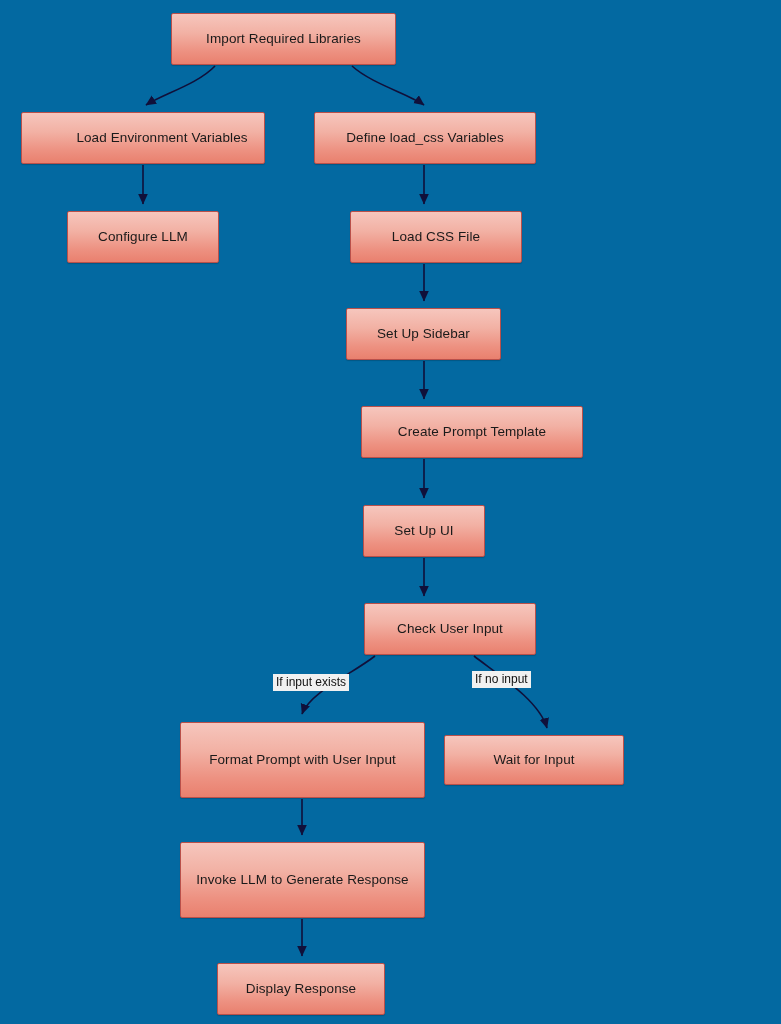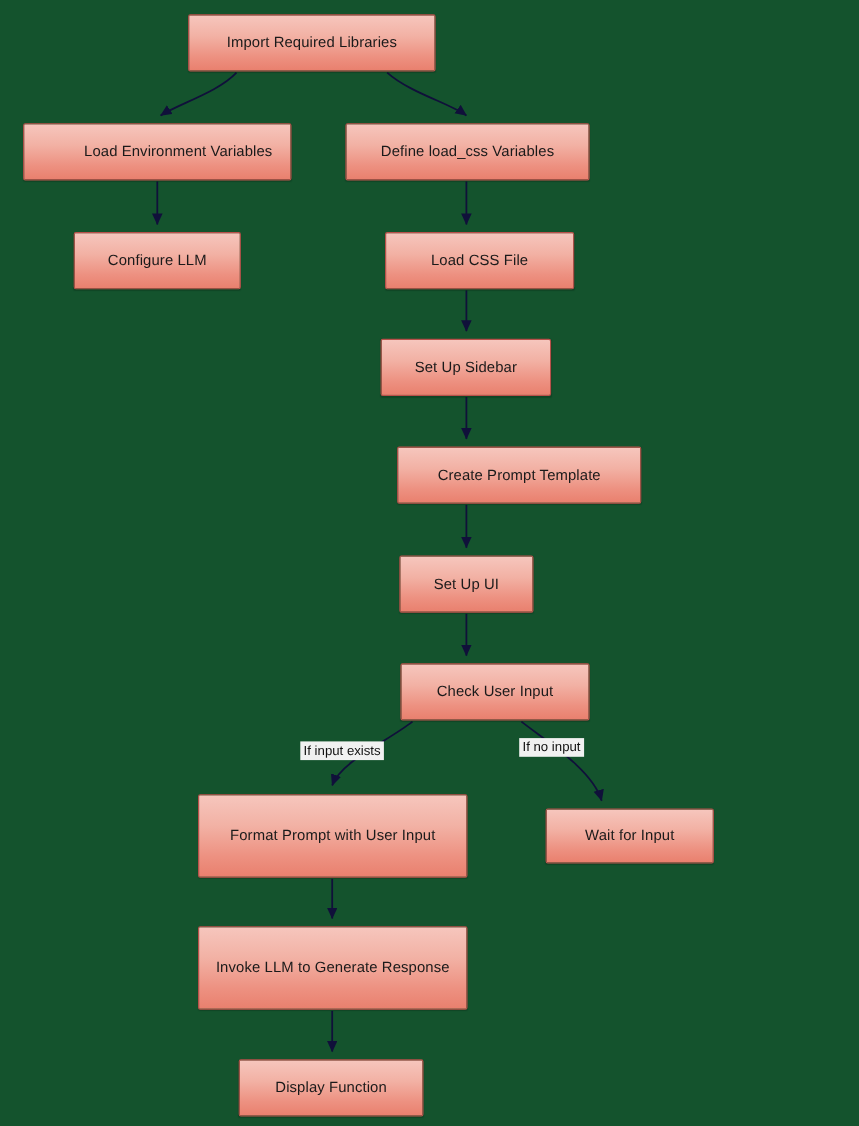--- a/index.html
+++ b/index.html
@@ -11,21 +11,21 @@
   body {
     width: 781px;
     height: 1024px;
     overflow: hidden;
     font-family: "Liberation Sans", sans-serif;
   }
   #canvas {
     position: relative;
     width: 781px;
     height: 1024px;
-    background: #14532d;
+    background: #0369a1;
   }
   #edge-layer {
     position: absolute;
     left: 0;
     top: 0;
     width: 781px;
     height: 1024px;
     pointer-events: none;
   }
   .node {
@@ -109,28 +109,28 @@
       </div>
       <div class="node" style="left: 363px; top: 505px; width: 122px; height: 52px;">
         <span>Set Up UI</span>
       </div>
       <div class="node" style="left: 338px; top: 603px; width: 172px; height: 52px; margin-left: 26px;">
         <span>Check User Input</span>
       </div>
       <div class="node" style="left: 180px; top: 722px; width: 245px; height: 76px;">
         <span>Format Prompt with User Input</span>
       </div>
-      <div class="node" style="left: 496px; top: 735px; width: 153px; height: 50px;">
+      <div class="node" style="left: 444px; top: 735px; width: 180px; height: 50px;">
         <span>Wait for Input</span>
       </div>
       <div class="node" style="left: 180px; top: 842px; width: 245px; height: 76px;">
         <span>Invoke LLM to Generate Response</span>
       </div>
       <div class="node" style="left: 217px; top: 963px; width: 168px; height: 52px;">
-        <span>Display Function</span>
+        <span>Display Response</span>
       </div>
     </div>
   <div id="label-layer">
       <div class="edge-label" style="left: 273px; top: 674px;">If input exists</div>
       <div class="edge-label" style="left: 472px; top: 671px;">If no input</div>
     </div>
 
 </div>
 
 </body></html>

